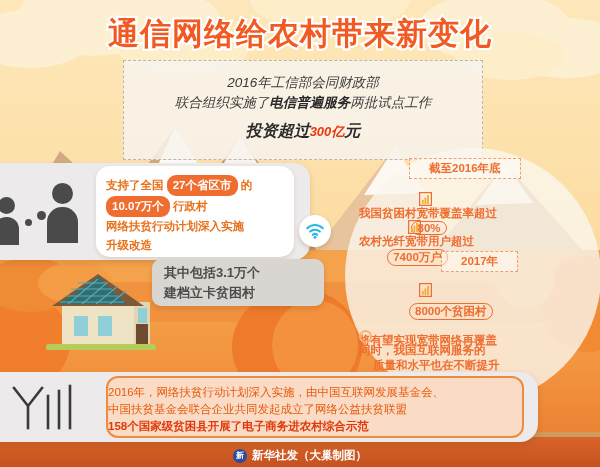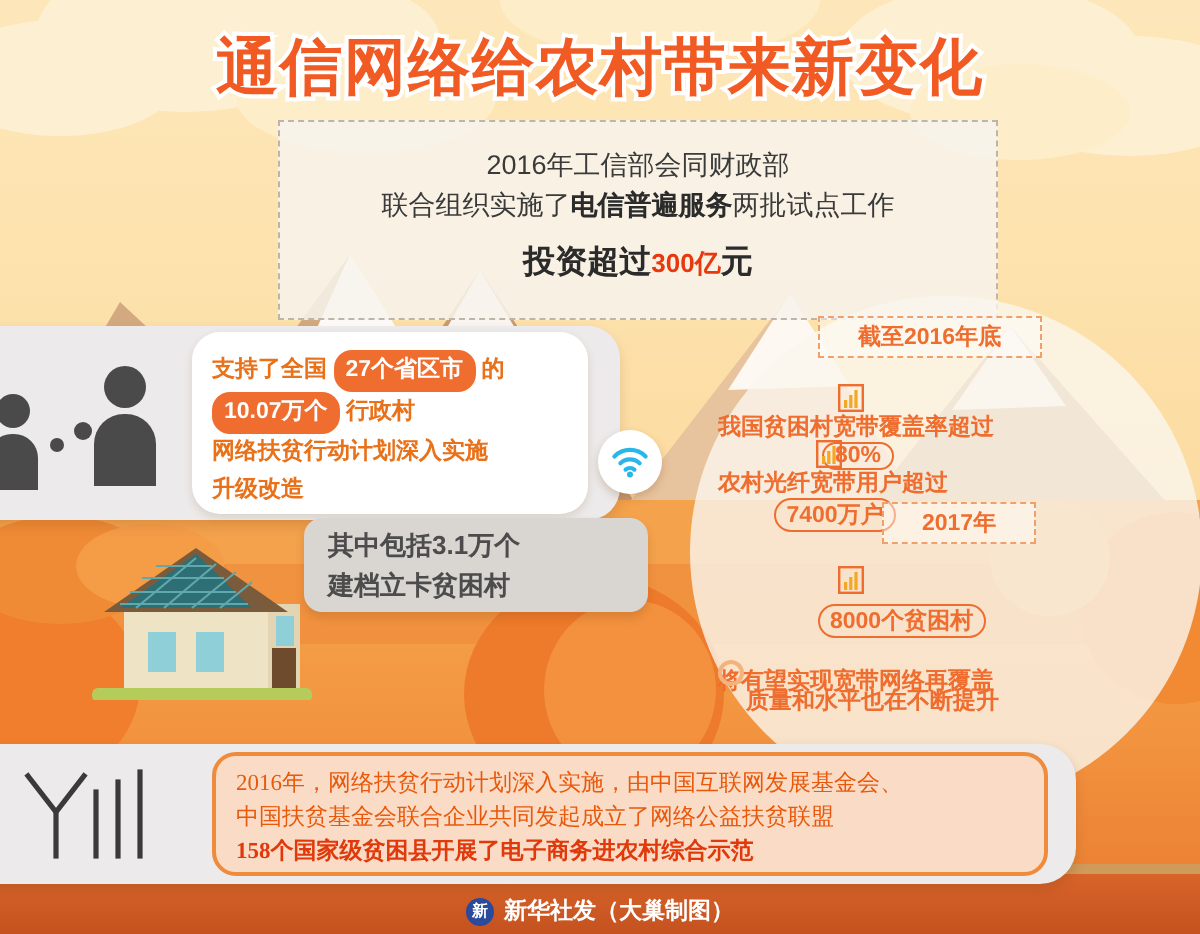--- a/index.html
+++ b/index.html
@@ -28,23 +28,23 @@
                 background:#cf9a5a;}
 
   
   .title{position:absolute;left:0;top:13px;width:600px;text-align:center;
          font-size:31px;font-weight:bold;letter-spacing:1px;color:#f15a22;
          -webkit-text-stroke:4px #ffffff;paint-order:stroke fill;
          text-shadow:0 2px 0 rgba(255,255,255,.9);}
   .title .inner{position:relative;}
 
   
-  .headbox{position:absolute;left:139px;top:60px;width:360px;height:100px;
+  .headbox{position:absolute;left:123px;top:60px;width:360px;height:100px;
            background:rgba(247,243,236,.86);border:1px dashed #bdb5a8;
-           box-sizing:border-box;text-align:center;}
+           box-sizing:border-box;text-align:center;font-style:italic;}
   .headbox .l1{margin-top:12px;font-size:13.5px;color:#3a3a3a;line-height:20px;}
   .headbox .l2{font-size:13.5px;color:#3a3a3a;line-height:20px;}
   .headbox .l2 b{font-weight:bold;color:#2b2b2b;}
   .headbox .l3{margin-top:8px;font-size:16px;font-weight:bold;color:#2b2b2b;}
   .headbox .l3 .big{color:#e8380d;font-size:13px;}
 
   
   .leftcard{position:absolute;left:-18px;top:163px;width:328px;height:97px;
             background:#eceaea;border-radius:16px;
             box-shadow:0 3px 6px rgba(120,70,20,.18);}
@@ -88,21 +88,21 @@
   .bullet{width:9px;height:9px;border-radius:50%;border:2px solid #f3b37a;
           flex:0 0 auto;margin-right:5px;background:transparent;}
 
   
   .botcard{position:absolute;left:-22px;top:372px;width:560px;height:70px;
            background:#eceaea;border-radius:18px;
            box-shadow:0 3px 6px rgba(120,70,20,.22);}
   .antenna{position:absolute;left:30px;top:10px;width:72px;height:50px;}
   .orangebox{position:absolute;left:128px;top:4px;width:418px;height:62px;
              background:#fadcc6;border:2px solid #ef8b3c;border-radius:12px;
-             padding:6px 10px;box-sizing:border-box;font-family:Liberation Serif, serif;}
+             padding:6px 0;box-sizing:border-box;}
   .ob-line{font-size:11.5px;color:#e8590c;line-height:17px;white-space:nowrap;}
   .ob-line.b{font-weight:bold;color:#e03a0c;}
 
   
   .footer{position:absolute;left:0;bottom:4px;width:600px;text-align:center;
           color:#ffffff;font-size:11.5px;font-weight:bold;
           display:flex;align-items:center;justify-content:center;gap:5px;}
   .logo{width:14px;height:14px;border-radius:50%;background:#2b4a9b;
         display:inline-flex;align-items:center;justify-content:center;
         color:#fff;font-size:8px;}
@@ -276,20 +276,21 @@
       </span>
       <span class="rtext">将有望实现宽带网络再覆盖</span>
     </div>
     <div style="position:absolute;left:62px;top:153px;">
       <span class="oval rtext">8000个贫困村</span>
     </div>
 
     <div class="rrow" style="left:14px;top:180px;align-items:flex-start;">
       <span class="bullet" style="margin-top:2px;"></span>
       <span>
+        <span class="rtext" style="display:block;">同时，我国互联网服务的</span>
         <span class="rtext" style="display:block;margin-left:14px;">质量和水平也在不断提升</span>
       </span>
     </div>
   </div>
 
   <div class="botcard">
     <div class="antenna">
       <svg width="72" height="50" viewBox="0 0 72 50">
         <g stroke="#3a3a3a" stroke-width="2.6" fill="none" stroke-linecap="square">
           <path d="M6 6 L20 24 L34 6"></path>

